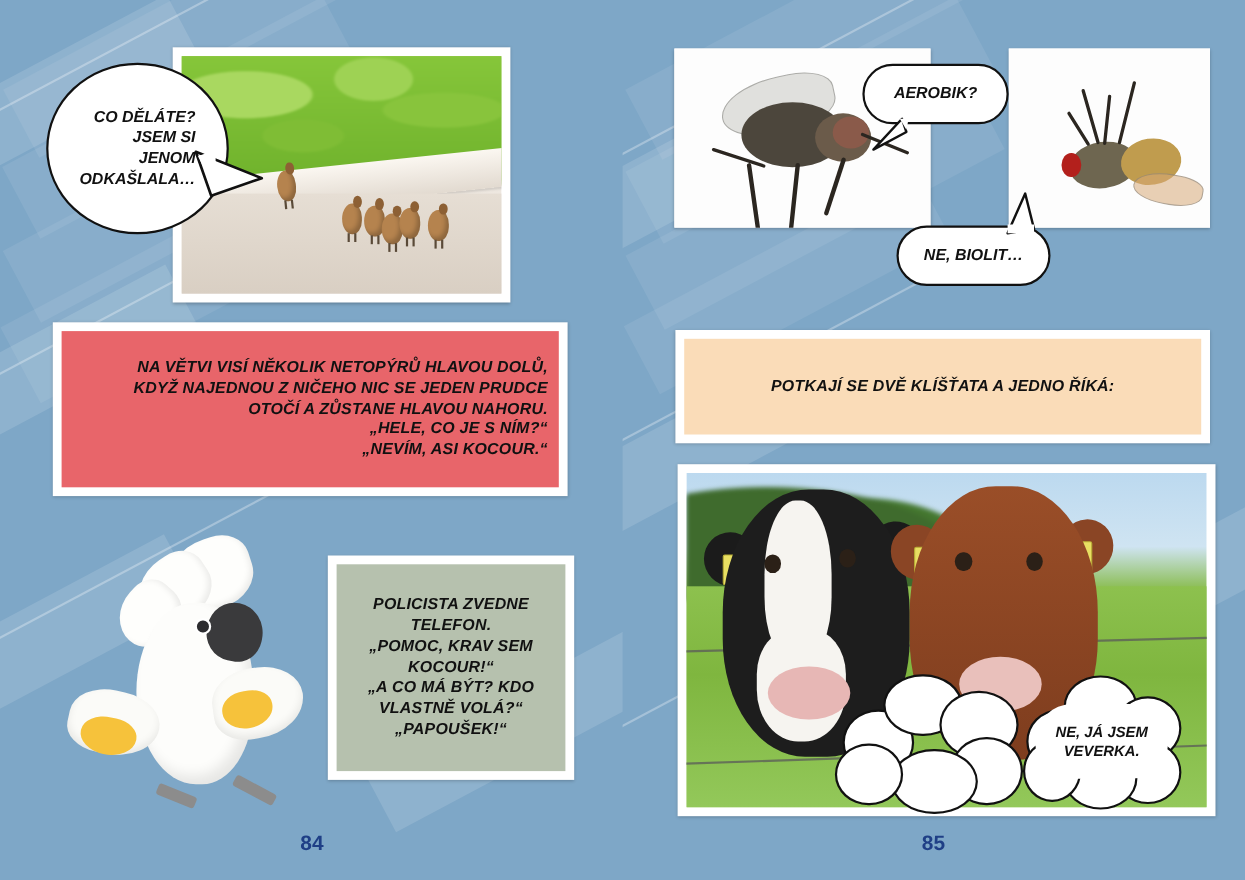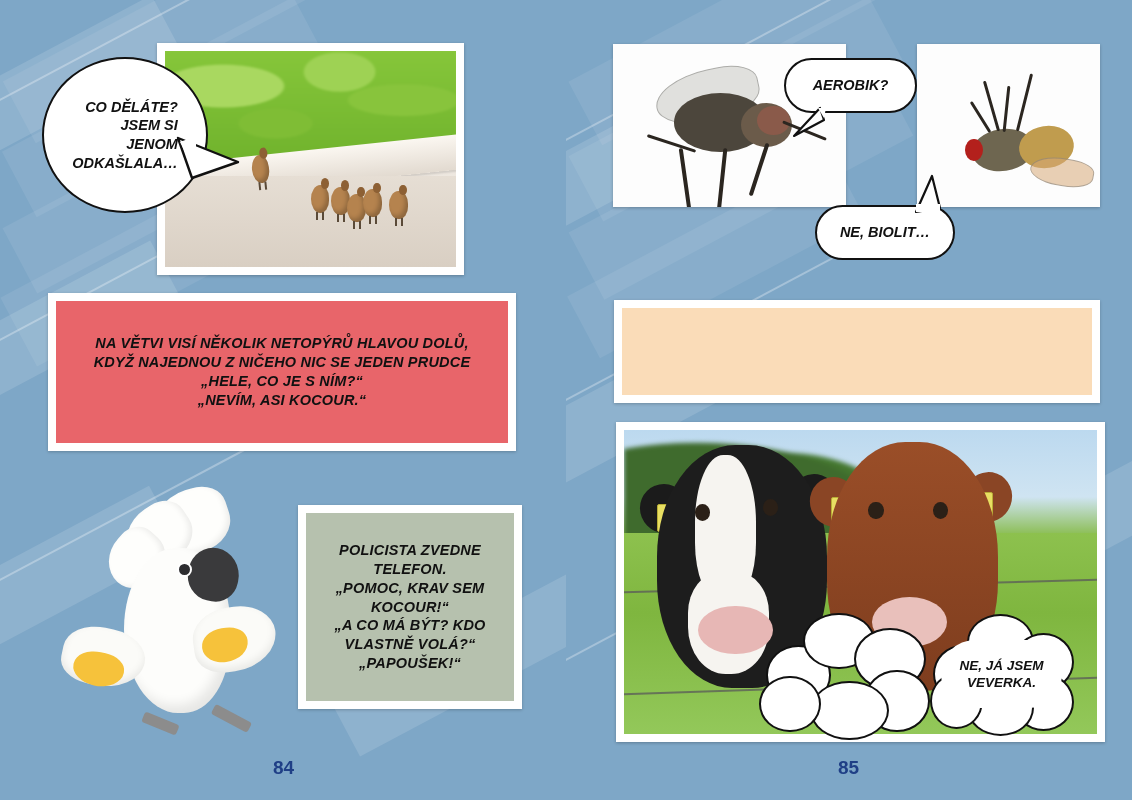--- a/index.html
+++ b/index.html
@@ -210,23 +210,24 @@
 JSEM SI
 JENOM
 ODKAŠLALA…</div>
 </div>
 <svg class="tail" style="left:176px;top:132px;" width="70" height="60" viewBox="0 0 70 60">
   <path d="M2 6 L62 30 L16 46 Z" fill="#fff" stroke="#111" stroke-width="2.4" stroke-linejoin="round"></path>
   <path d="M4 10 L20 4 L20 42 Z" fill="#fff" stroke="none"></path>
 </svg>
 
 <div class="jokebox" style="left:48px;top:293px;width:468px;height:158px;">
-  <div class="fill" style="background:#e8656a;font-size:14.5px;padding:6px 10px;">
+  <div class="fill" style="background:#e8656a;font-size:14.5px;padding:6px 10px;align-items:flex-end;">
     <div>NA VĚTVI VISÍ NĚKOLIK NETOPÝRŮ HLAVOU DOLŮ,</div>
     <div>KDYŽ NAJEDNOU Z NIČEHO NIC SE JEDEN PRUDCE</div>
+    <div>OTOČÍ A ZŮSTANE HLAVOU NAHORU.</div>
     <div>„HELE, CO JE S NÍM?“</div>
     <div>„NEVÍM, ASI KOCOUR.“</div>
   </div>
 </div>
 
 <div class="jokebox" style="left:298px;top:505px;width:224px;height:204px;">
   <div class="fill" style="background:#b6c1ae;font-size:14.5px;">
     <div>POLICISTA ZVEDNE</div>
     <div>TELEFON.</div>
     <div>„POMOC, KRAV SEM</div>
@@ -294,20 +295,21 @@
 <div class="bubble" style="left:815px;top:205px;width:140px;height:55px;font-size:14.5px;">
   <div>NE, BIOLIT…</div>
 </div>
 <svg class="tail" style="left:910px;top:174px;" width="46" height="40" viewBox="0 0 46 40">
   <path d="M6 38 L22 2 L30 34 Z" fill="#fff" stroke="#111" stroke-width="2.2" stroke-linejoin="round"></path>
   <path d="M6 30 L30 30 L30 38 L6 38 Z" fill="#fff" stroke="none"></path>
 </svg>
 
 <div class="jokebox" style="left:614px;top:300px;width:486px;height:103px;">
   <div class="fill" style="background:#fadcb8;font-size:14.5px;">
+    <div>POTKAJÍ SE DVĚ KLÍŠŤATA A JEDNO ŘÍKÁ:</div>
   </div>
 </div>
 
 <div class="photo" style="left:616px;top:422px;width:489px;height:320px;">
   <div class="inner">
     <div class="cow-scene"></div>
     <div class="cow-trees"></div>
     <div class="cow-field"></div>
     <div class="cow-wire" style="top:51%;transform:rotate(-1.5deg);"></div>
     <div class="cow-wire" style="top:84%;transform:rotate(-2deg);"></div>

